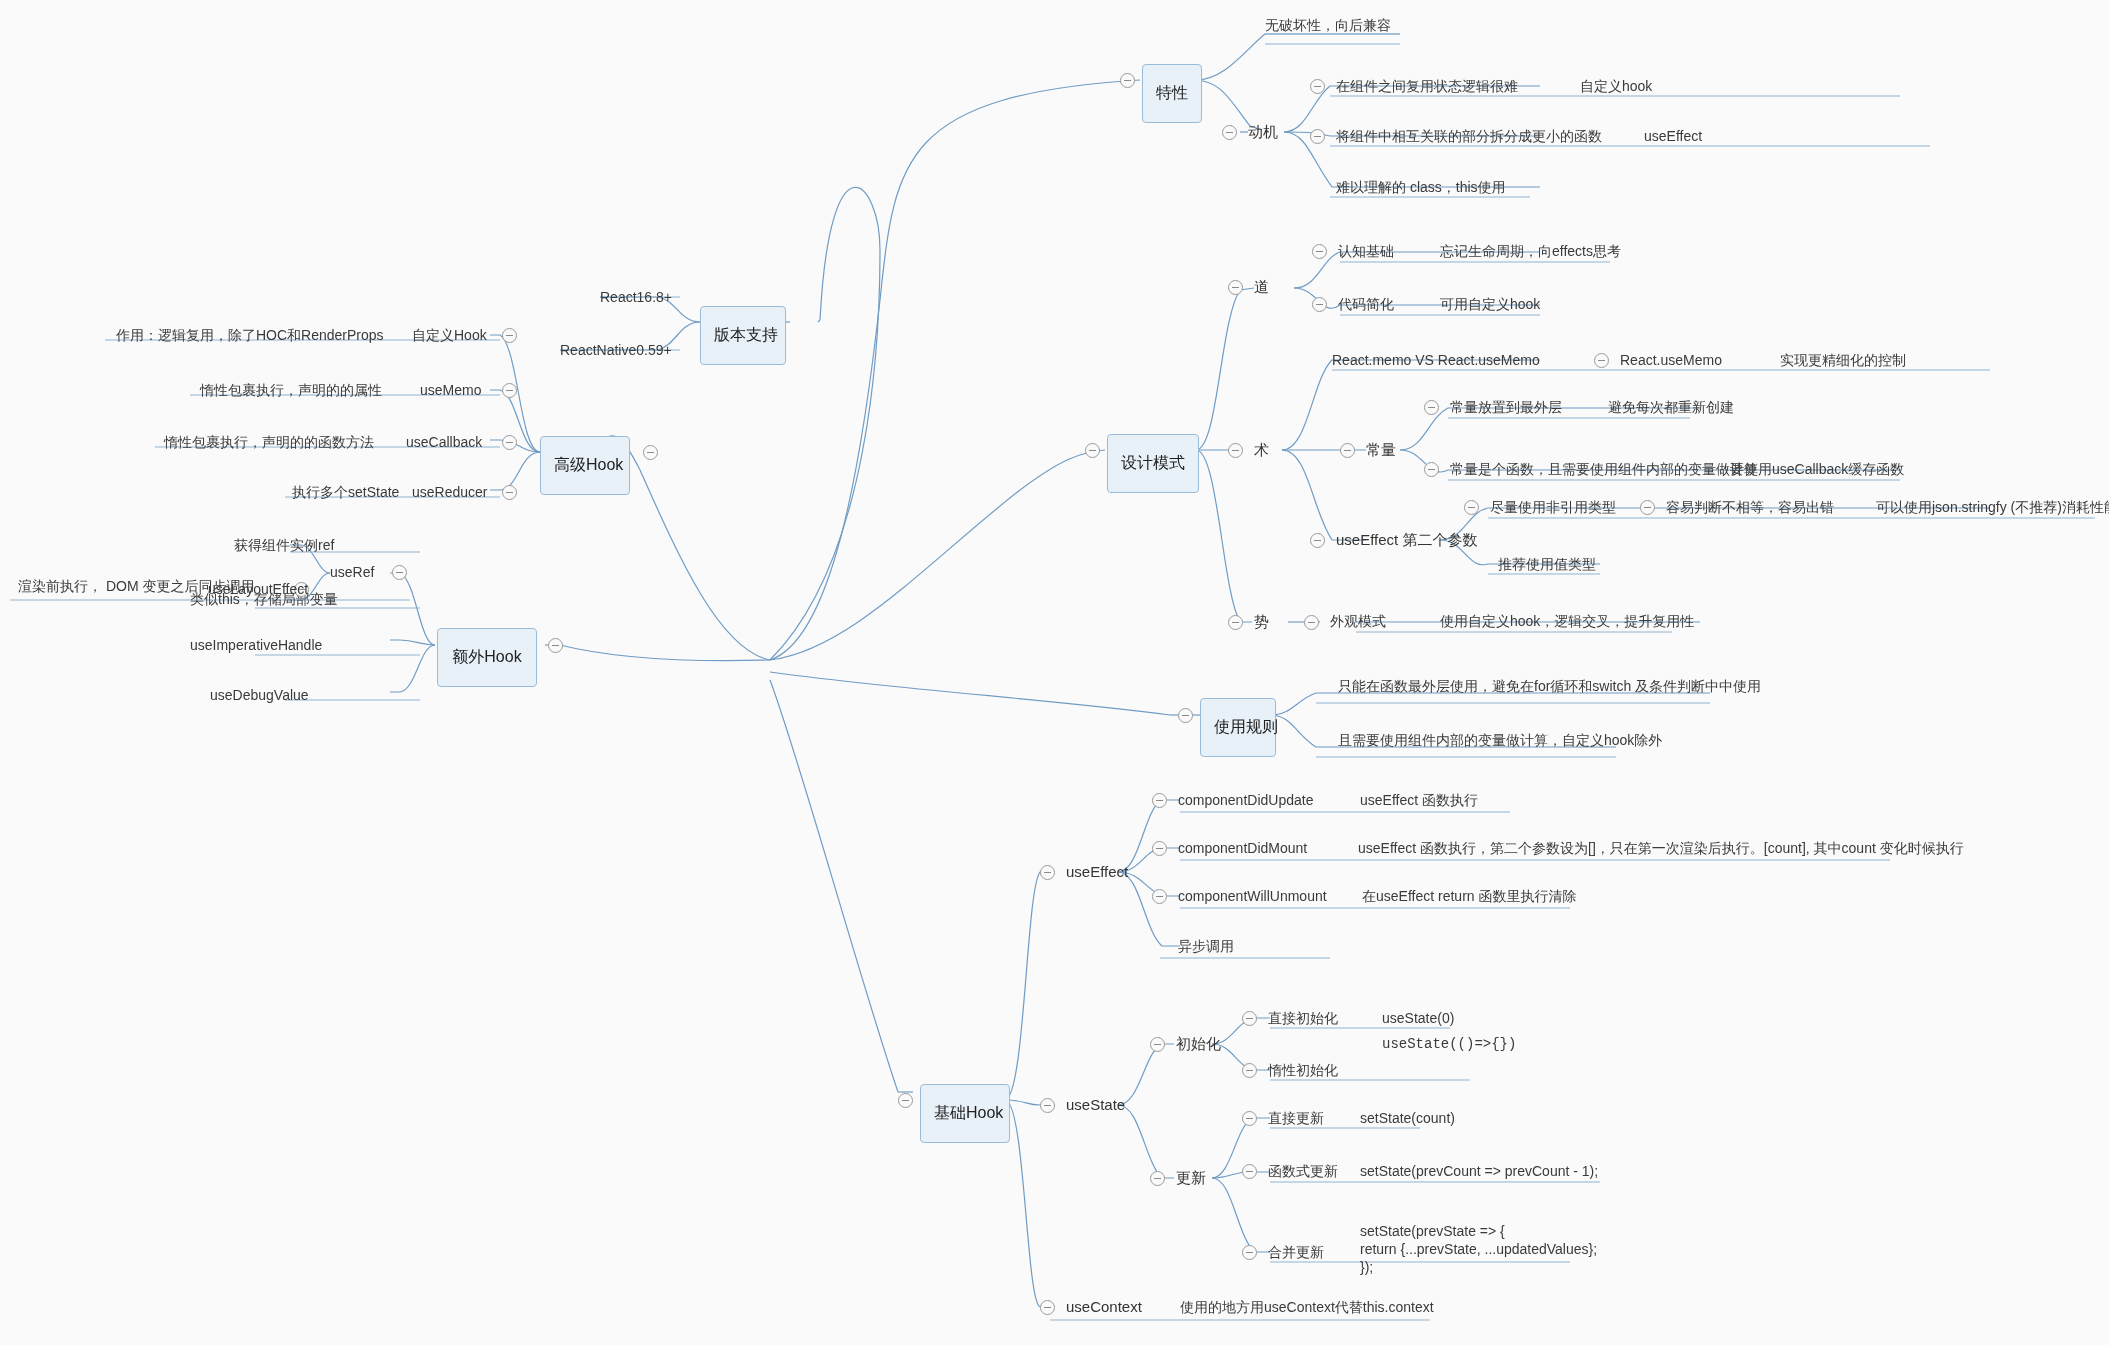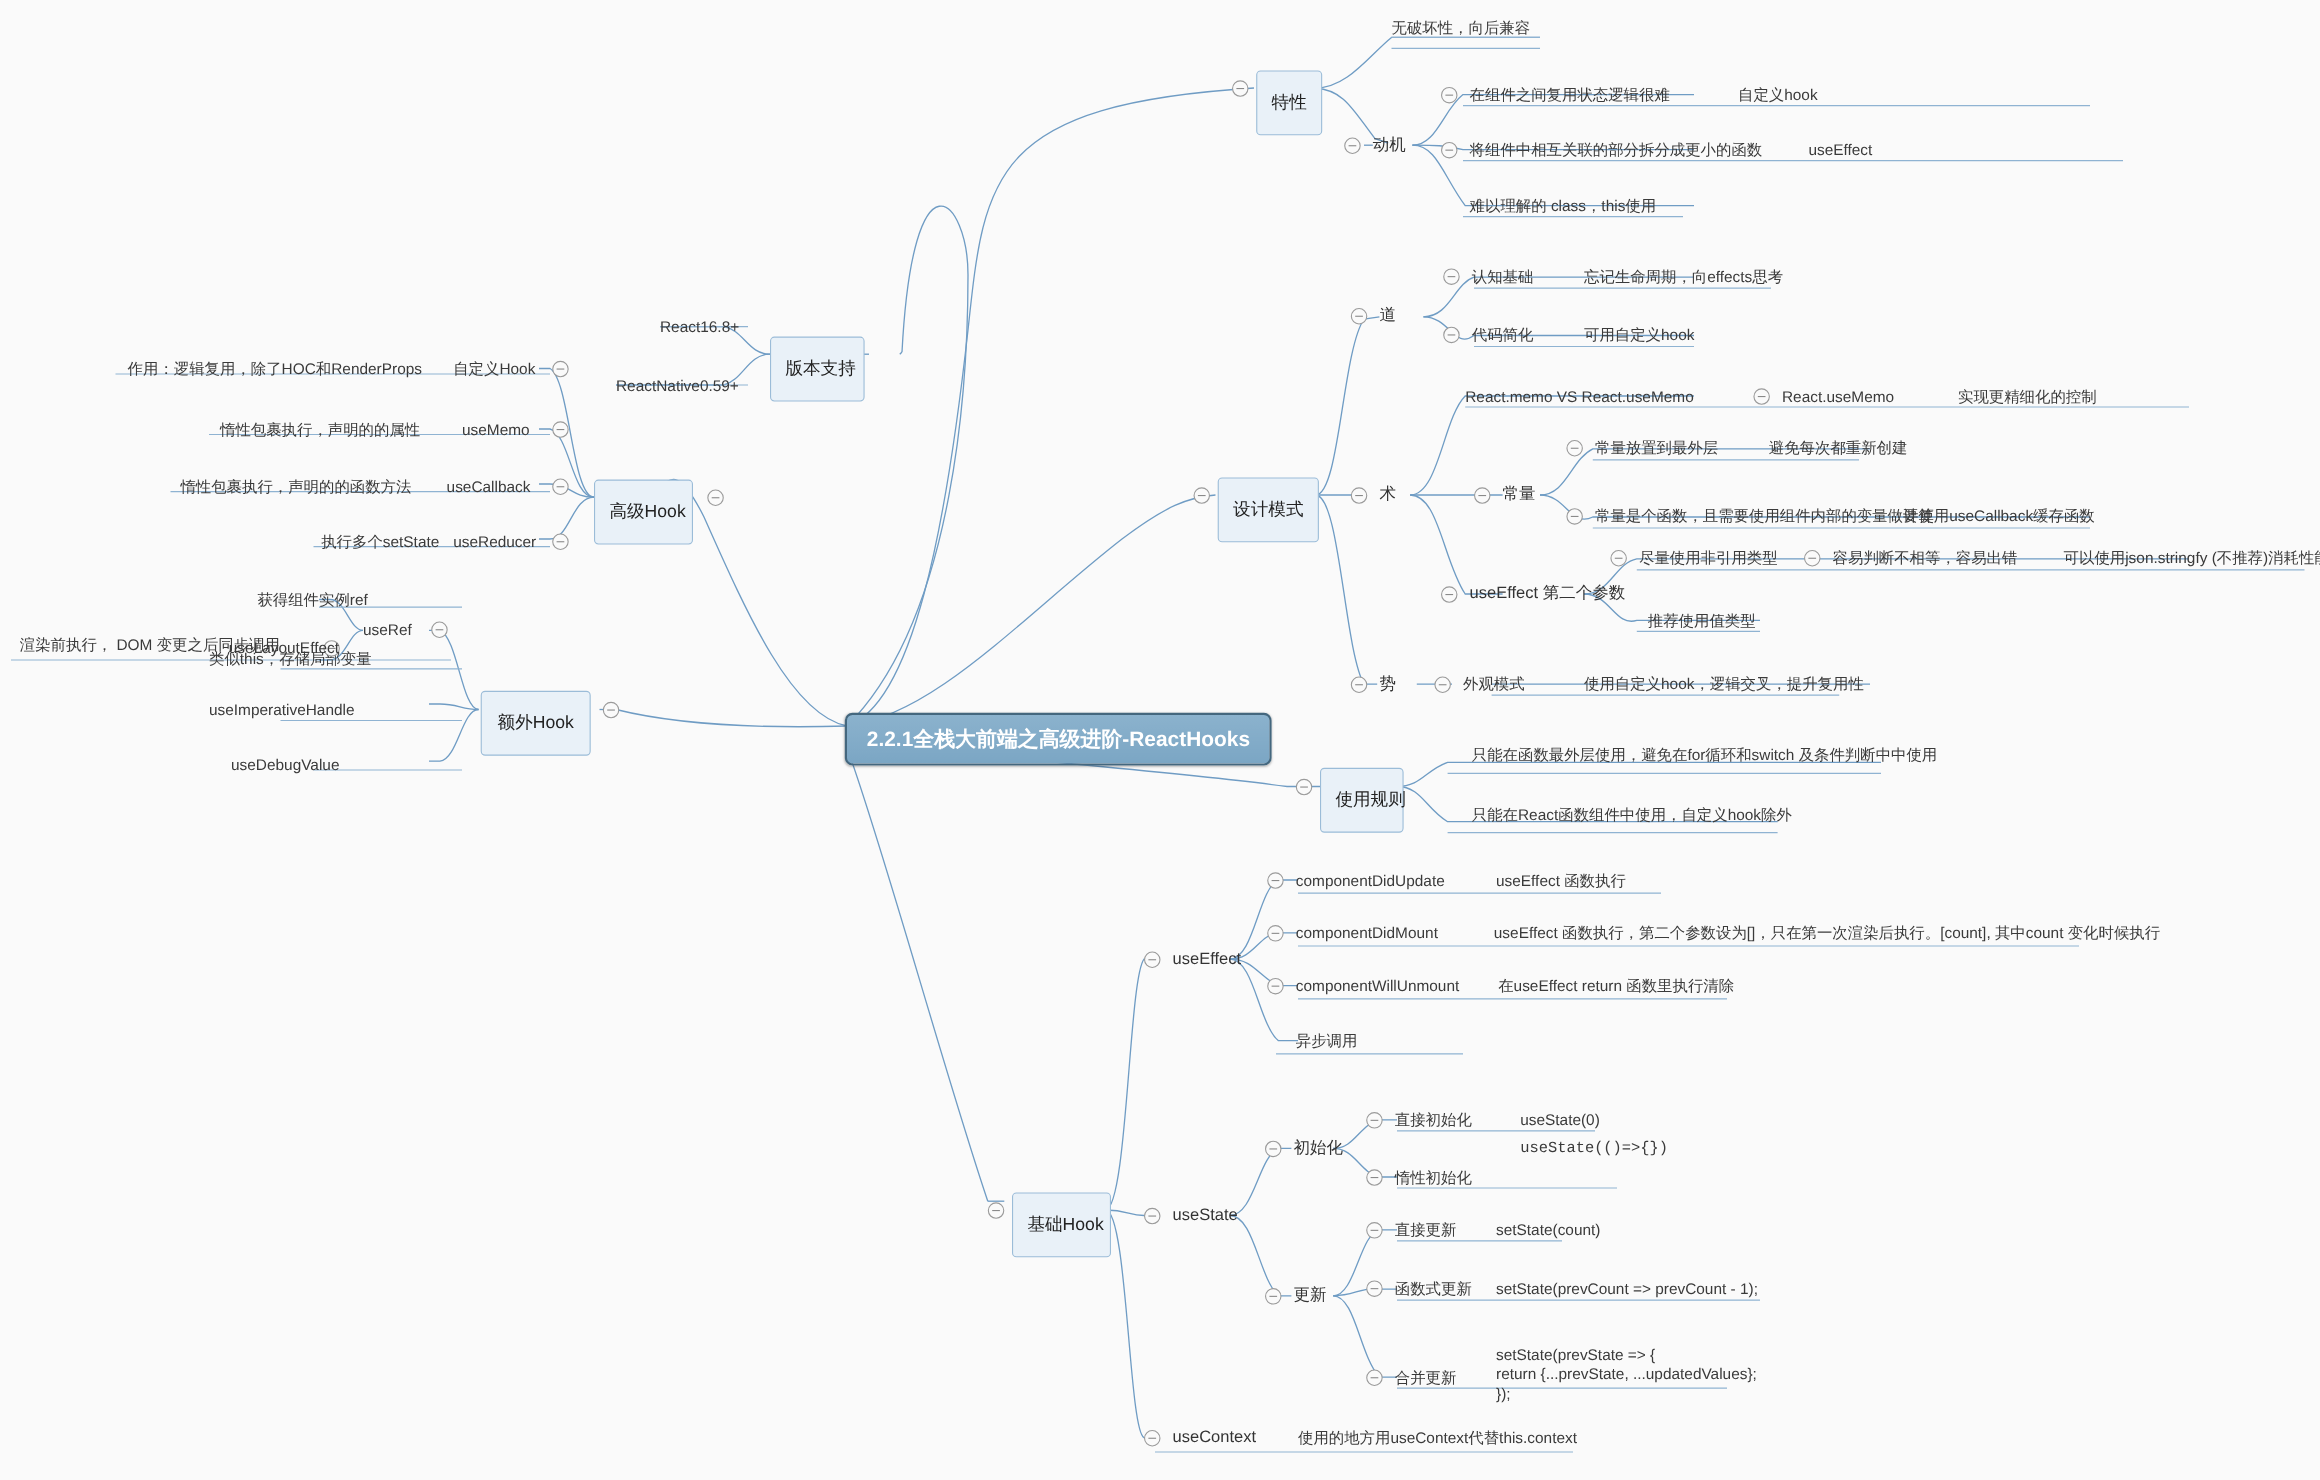--- a/index.html
+++ b/index.html
@@ -216,21 +216,20 @@
     <path class="underline" d="M 1448 418 L 1690 418"></path>
     <path class="underline" d="M 1448 480 L 1900 480"></path>
     <path class="underline" d="M 1488 518 L 2095 518"></path>
     <path class="underline" d="M 1488 574 L 1600 574"></path>
     <path class="underline" d="M 1356 632 L 1672 632"></path>
     <path class="underline" d="M 1316 703 L 1710 703"></path>
     <path class="underline" d="M 1316 757 L 1616 757"></path>
     <path class="underline" d="M 1265 44 L 1400 44"></path>
   </svg>
 
-  <div class="rootnode" style="left:768px;top:648px;">2.2.1全栈大前端之高级进阶-ReactHooks</div>
 
   <div class="toggle" style="left:1120px;top:73px;"></div>
   <div class="boxnode" style="left:1142px;top:64px;">特性</div>
 
   <div class="node leaf" style="left:1265px;top:17px;">无破坏性，向后兼容</div>
 
   <div class="toggle" style="left:1222px;top:125px;"></div>
   <div class="node lvl1" style="left:1248px;top:123px;">动机</div>
 
   <div class="toggle" style="left:1310px;top:79px;"></div>
@@ -323,21 +322,21 @@
   <div class="toggle" style="left:294px;top:582px;"></div>
   <div class="node leaf" style="left:208px;top:581px;">useLayoutEffect</div>
   <div class="node leaf" style="left:18px;top:578px;">渲染前执行， DOM 变更之后同步调用</div>
 
   <div class="node leaf" style="left:190px;top:637px;">useImperativeHandle</div>
   <div class="node leaf" style="left:210px;top:687px;">useDebugValue</div>
 
   <div class="toggle" style="left:1178px;top:708px;"></div>
   <div class="boxnode" style="left:1200px;top:698px;width:76px;">使用规则</div>
   <div class="node leaf" style="left:1338px;top:678px;">只能在函数最外层使用，避免在for循环和switch 及条件判断中中使用</div>
-  <div class="node leaf" style="left:1338px;top:732px;">只能在React函数组件中使用，自定义hook除外</div>
+  <div class="node leaf" style="left:1338px;top:732px;">且需要使用组件内部的变量做计算，自定义hook除外</div>
 
   <div class="toggle" style="left:898px;top:1093px;"></div>
   <div class="boxnode" style="left:920px;top:1084px;width:90px;">基础Hook</div>
 
   <div class="toggle" style="left:1040px;top:865px;"></div>
   <div class="node lvl1" style="left:1066px;top:863px;">useEffect</div>
 
   <div class="toggle" style="left:1152px;top:793px;"></div>
   <div class="node leaf" style="left:1178px;top:792px;">componentDidUpdate</div>
   <div class="node leaf" style="left:1360px;top:792px;">useEffect 函数执行</div>

